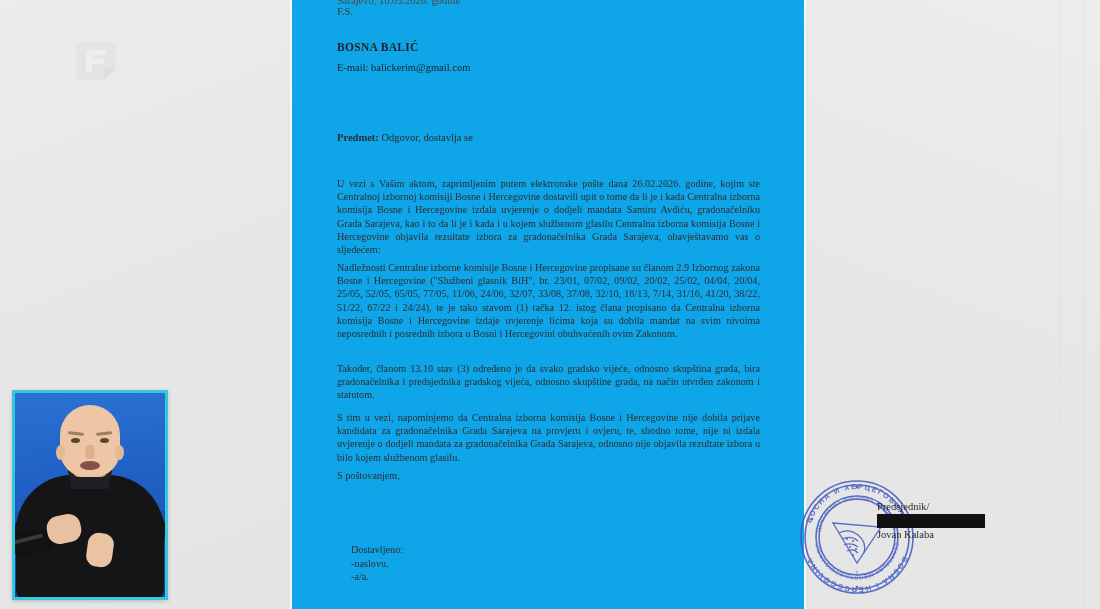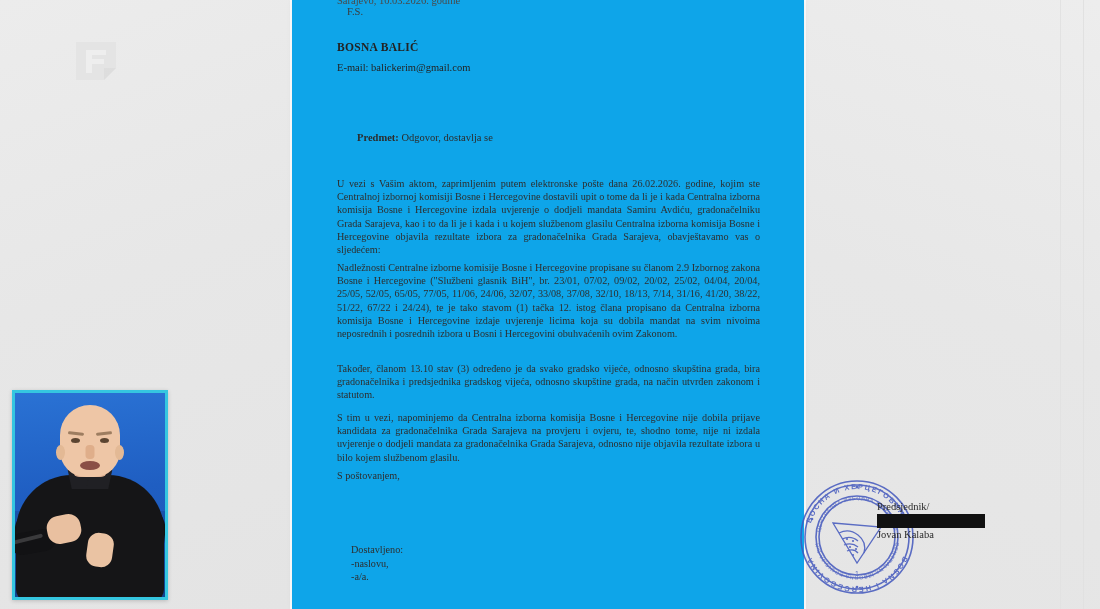--- a/index.html
+++ b/index.html
@@ -50,34 +50,34 @@
     background:#0ea5e9;
     box-shadow:0 0 6px rgba(0,0,0,0.06);
   }
 
   
   .dateline {
     position:absolute; left:45px; top:-5px;
     font-size:10.5px; line-height:12px; color:#4a4a4a;
   }
   .fs-line {
-    position:absolute; left:55px; top:6px;
+    position:absolute; left:45px; top:6px;
     font-size:10.5px; line-height:12px; color:#3a3a3a;font-family:Liberation Serif, serif;
   }
   .addressee-name {
     position:absolute; left:45px; top:41px;
     font-size:11.5px; font-weight:bold; letter-spacing:0.3px; color:#232323;
   }
   .addressee-email {
     position:absolute; left:45px; top:62px;
     font-size:10.5px; font-weight:normal; color:#232323;
   }
   .subject {
     position:absolute; left:45px; top:132px;
-    font-size:10.5px; color:#2c2c2c;margin-left:20px;
+    font-size:10.5px; color:#2c2c2c;
   }
   .subject b { font-weight:bold; }
 
   .para {
     position:absolute;
     left:45px; width:423px;
     font-size:10.2px;
     line-height:13.2px;
     text-align:justify;
     color:#2e2e2e;

